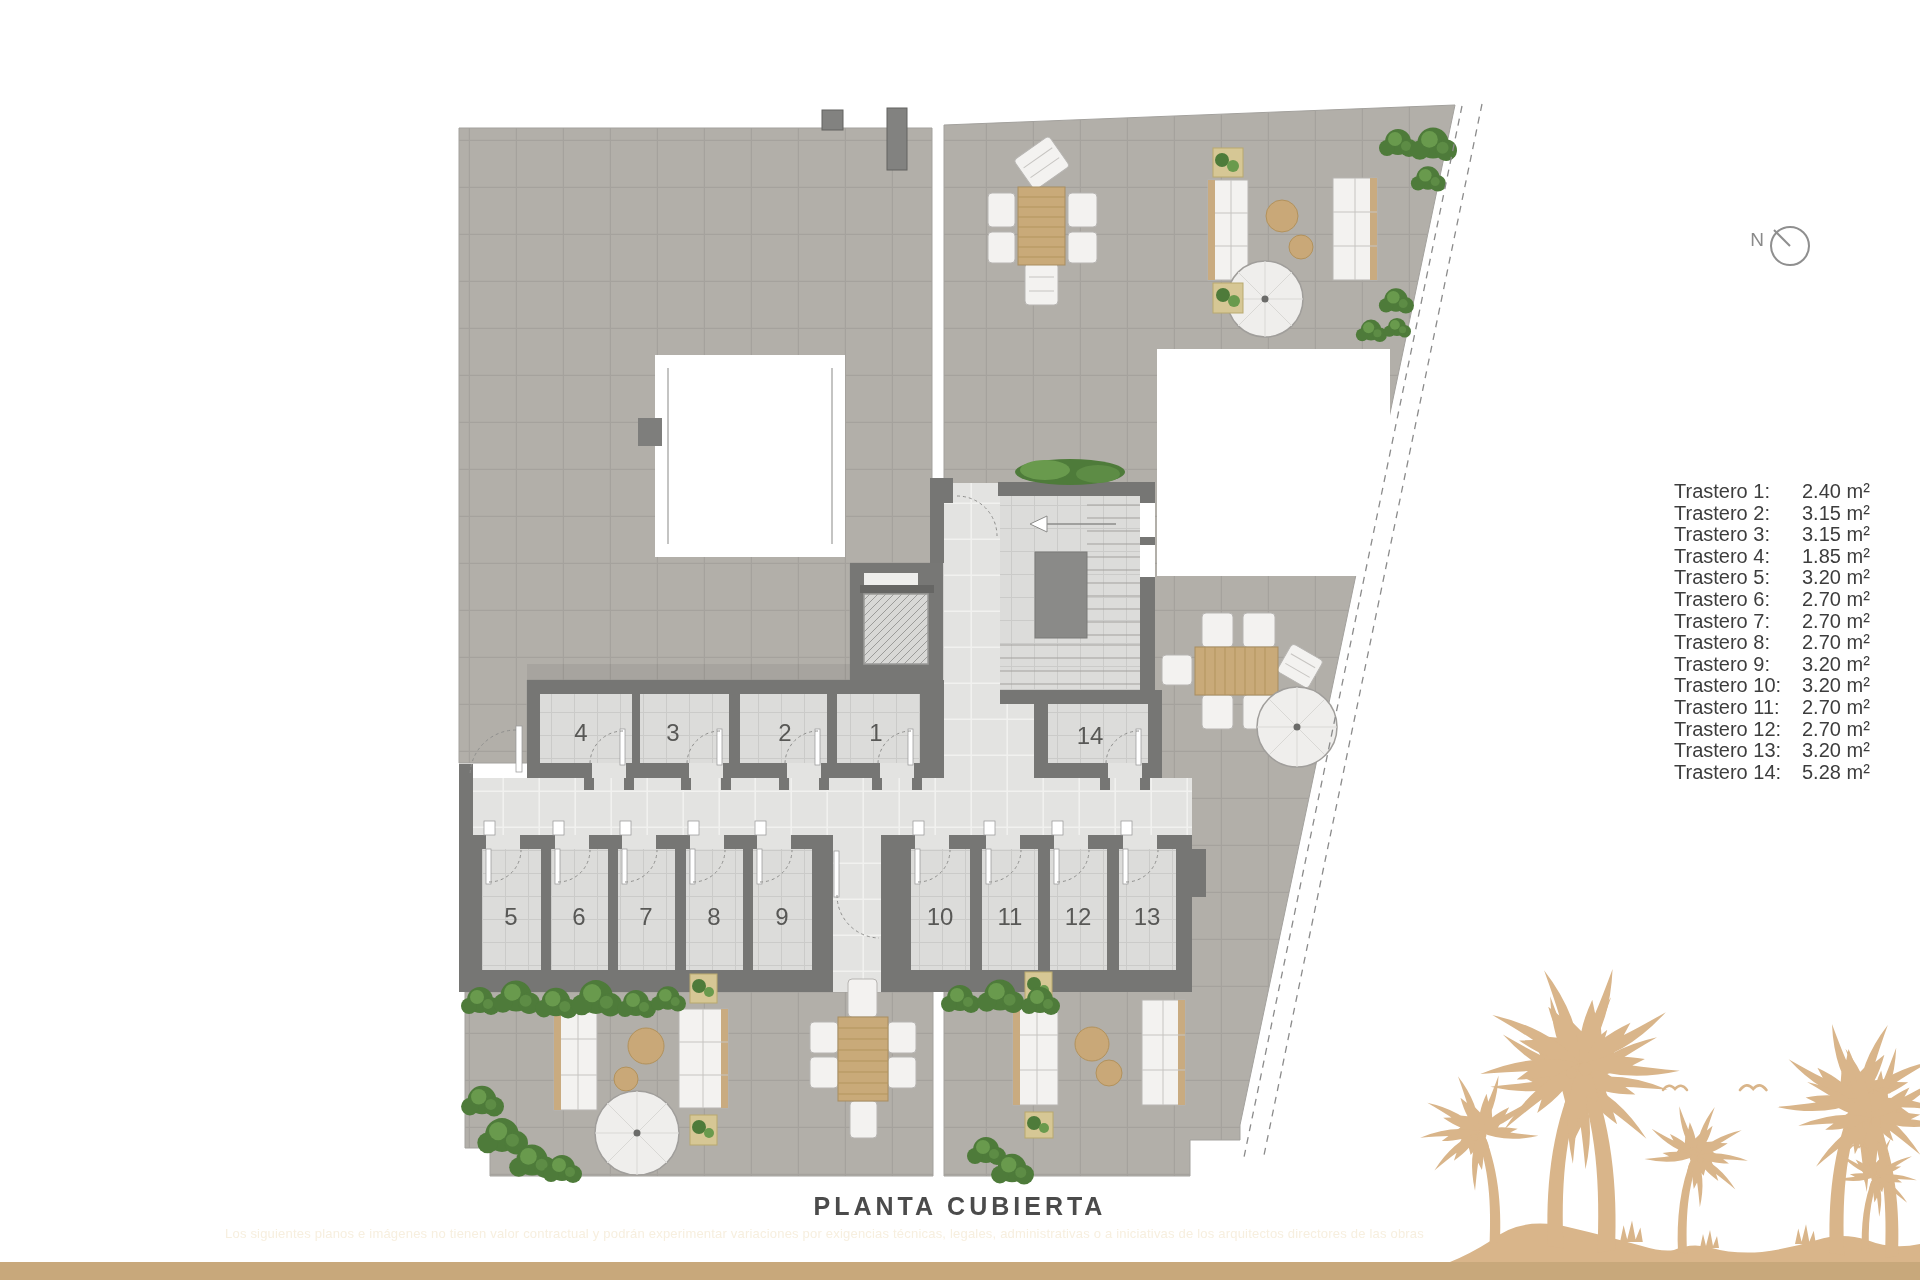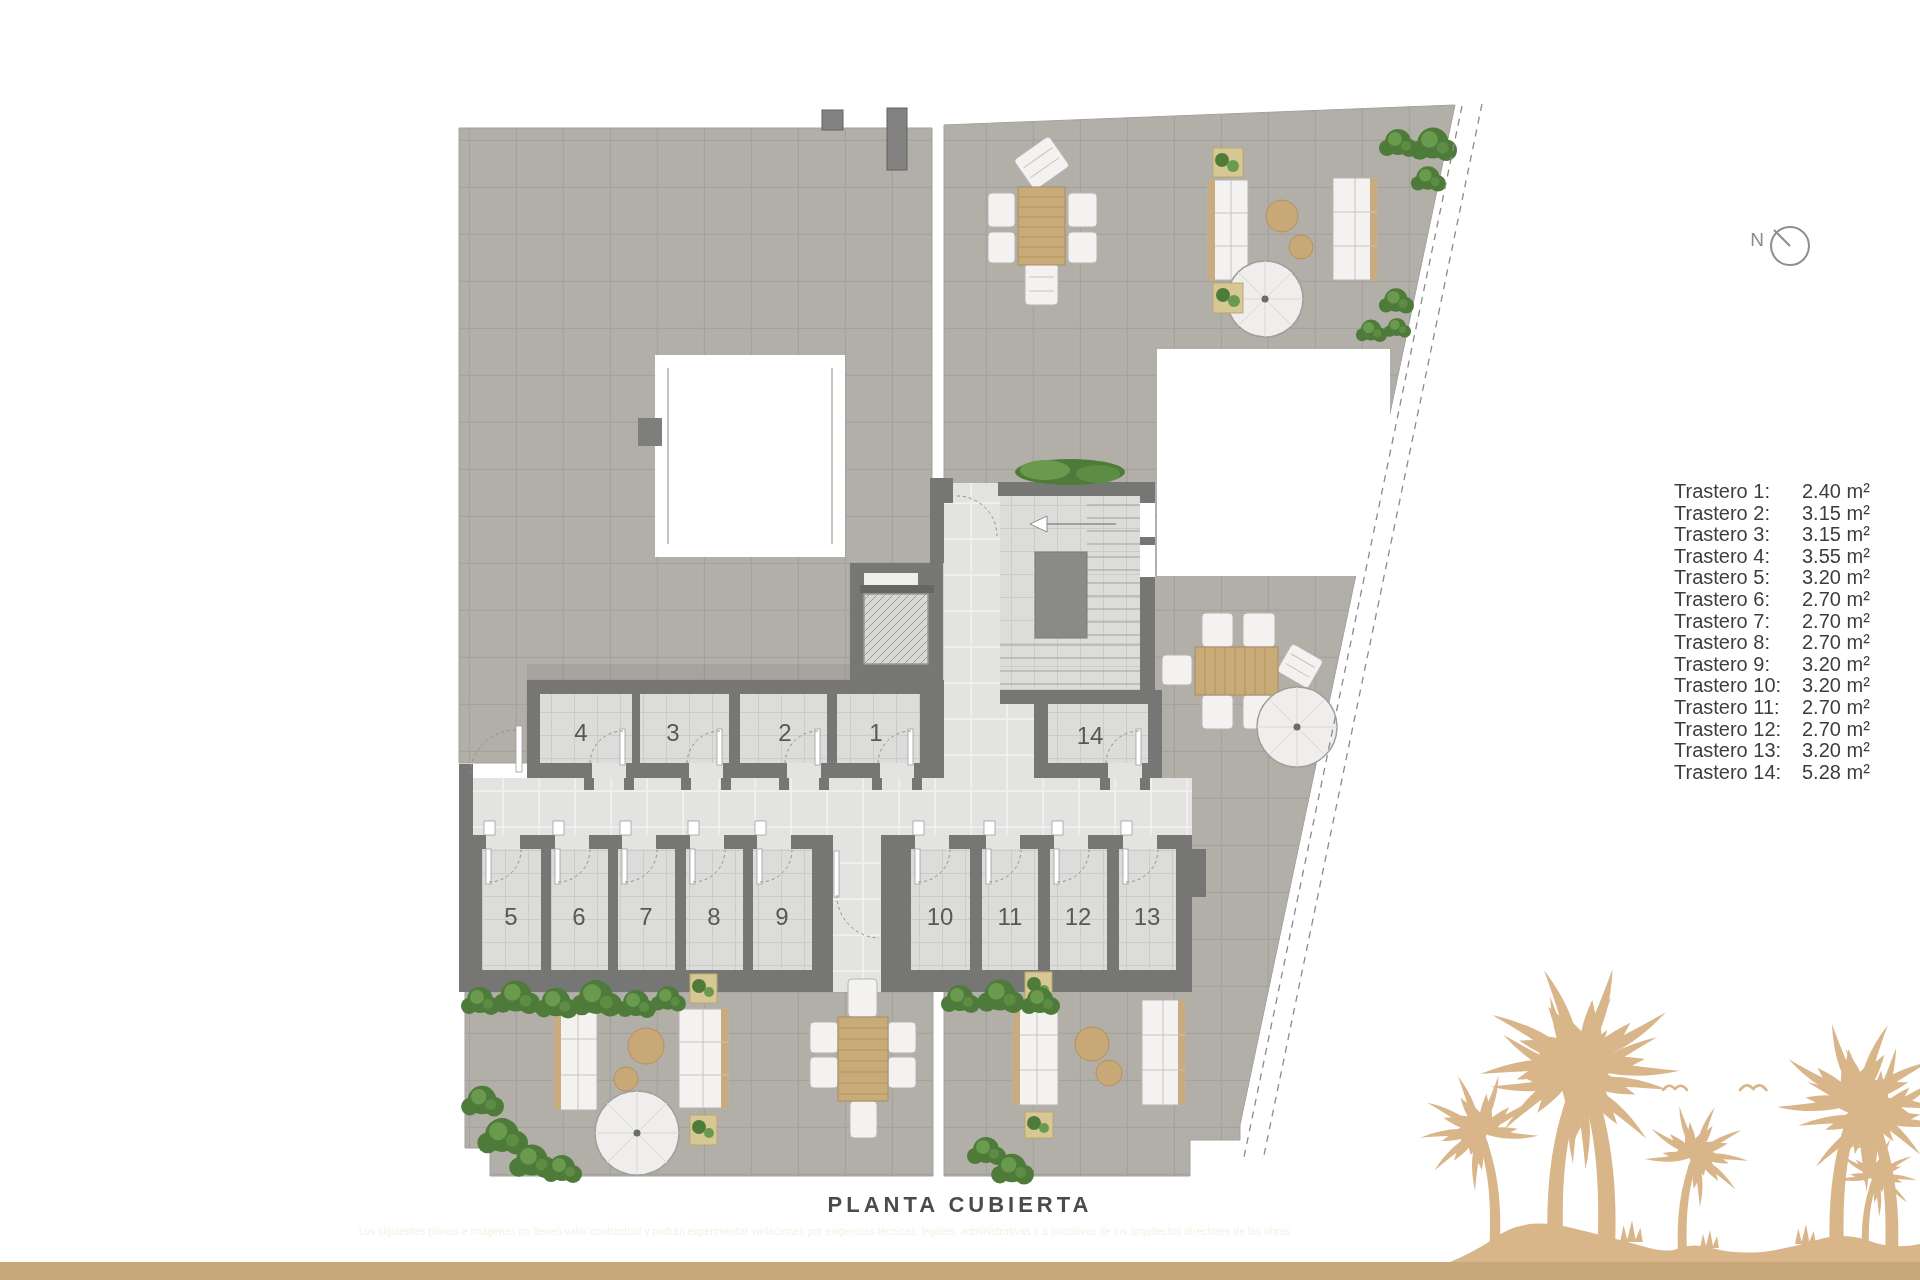--- a/index.html
+++ b/index.html
@@ -4,23 +4,23 @@
 <style>
   html,body{margin:0;padding:0;background:#ffffff;}
   body{width:1920px;height:1280px;position:relative;overflow:hidden;
        font-family:"Liberation Sans",sans-serif;}
   #plan-svg{position:absolute;left:0;top:0;z-index:1;}
   .legend{position:absolute;left:1674px;top:481px;width:200px;z-index:2;}
   .legend-row{display:flex;font-size:20px;line-height:21.6px;color:#3d3d3d;}
   .legend-row .lab{width:128px;}
   .legend-row .val{flex:1;}
   .plan-title{position:absolute;left:0;top:1192px;width:1920px;text-align:center;
-      font-size:22px;font-weight:bold;letter-spacing:4px;color:#4b4b4b;z-index:2;}
+      font-size:25px;font-weight:bold;letter-spacing:4px;color:#4b4b4b;z-index:2;}
   .footer-bar-text{position:absolute;left:0;top:1226px;width:1649px;text-align:center;
-      font-size:10px;color:#f7efdf;z-index:3;letter-spacing:.2px;}
+      font-size:13px;color:#f7efdf;z-index:3;letter-spacing:.2px;}
   .room-num{font-size:24px;fill:#585856;}
   .arc{fill:none;stroke:#8f8f8d;stroke-width:1;stroke-dasharray:3 3;}
   .leaf{fill:#ffffff;stroke:#9a9a9a;stroke-width:.75;}
   .wall{fill:#767674;}
   .chair{fill:#f3f2f0;stroke:#b7b5b2;stroke-width:1;}
   .seam{stroke:#c6c4c1;stroke-width:1;}
   .wood{fill:#c9aa79;stroke:#a88d60;stroke-width:1;}
   .plank{stroke:#b3955f;stroke-width:1;}
   .roundt{fill:#c9a878;stroke:#b2925c;stroke-width:1;}
   .parasol{fill:#efeeec;stroke:#a09e9b;stroke-width:1.5;}
@@ -513,21 +513,21 @@
       <span class="val">3.15 m²</span>
     </div>
 
     <div class="legend-row">
       <span class="lab">Trastero 3:</span>
       <span class="val">3.15 m²</span>
     </div>
 
     <div class="legend-row">
       <span class="lab">Trastero 4:</span>
-      <span class="val">3.55 m²</span>
+      <span class="val">1.85 m²</span>
     </div>
 
     <div class="legend-row">
       <span class="lab">Trastero 5:</span>
       <span class="val">3.20 m²</span>
     </div>
 
     <div class="legend-row">
       <span class="lab">Trastero 6:</span>
       <span class="val">2.70 m²</span>

